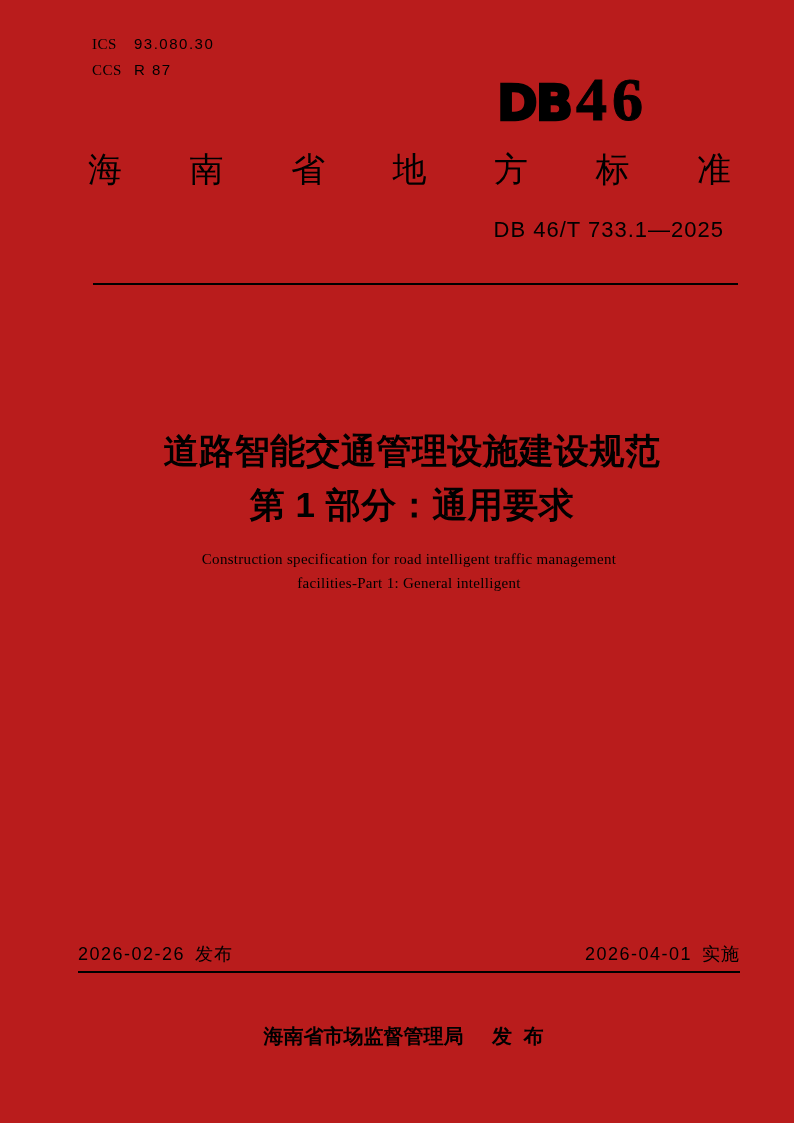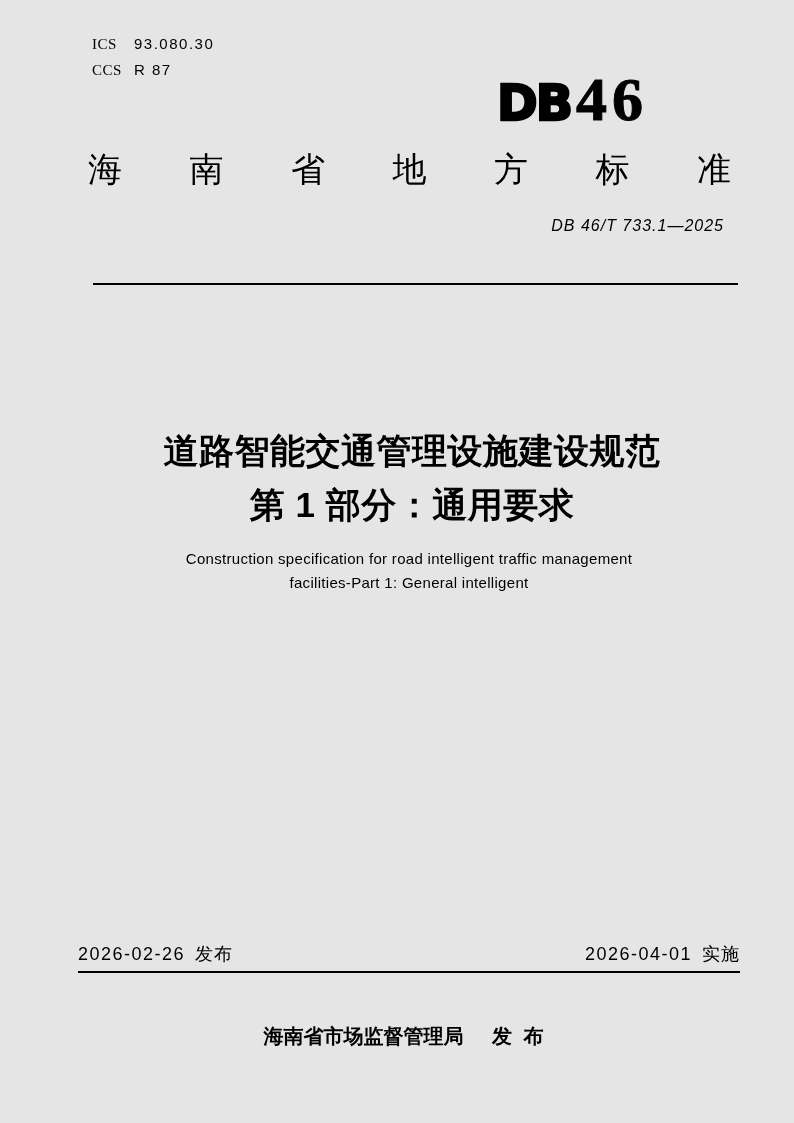--- a/index.html
+++ b/index.html
@@ -4,21 +4,21 @@
 <style>
   html, body {
     margin: 0;
     padding: 0;
     background: #ffffff;
   }
   .page {
     position: relative;
     width: 794px;
     height: 1123px;
-    background: #e5e5e5;
+    background: #b91c1c;
     color: #000000;
     font-family: "Liberation Sans", sans-serif;
     overflow: hidden;
   }
 
   
   .meta {
     position: absolute;
     left: 92px;
     top: 31px;
@@ -74,24 +74,23 @@
     font-size: 34px;
     line-height: 40px;
     font-weight: 400;
   }
 
   
   .std-number {
     position: absolute;
     right: 70px;
     top: 217px;
-    font-size: 16px;
+    font-size: 22px;
     letter-spacing: 1px;
     white-space: nowrap;
-    font-style: italic;
   }
 
   .rule-top {
     position: absolute;
     left: 93px;
     right: 56px;
     top: 283px;
     border-top: 2px solid #000;
   }
 
@@ -108,21 +107,21 @@
     letter-spacing: 0.5px;
   }
 
   
   .title-en {
     position: absolute;
     left: 24px;
     right: 0;
     top: 547px;
     text-align: center;
-    font-family: Liberation Sans, sans-serif;
+    font-family: Liberation Serif, serif;
     font-size: 15px;
     line-height: 24px;
     letter-spacing: 0.3px;
   }
 
   
   .issue-row {
     position: absolute;
     left: 78px;
     right: 54px;

